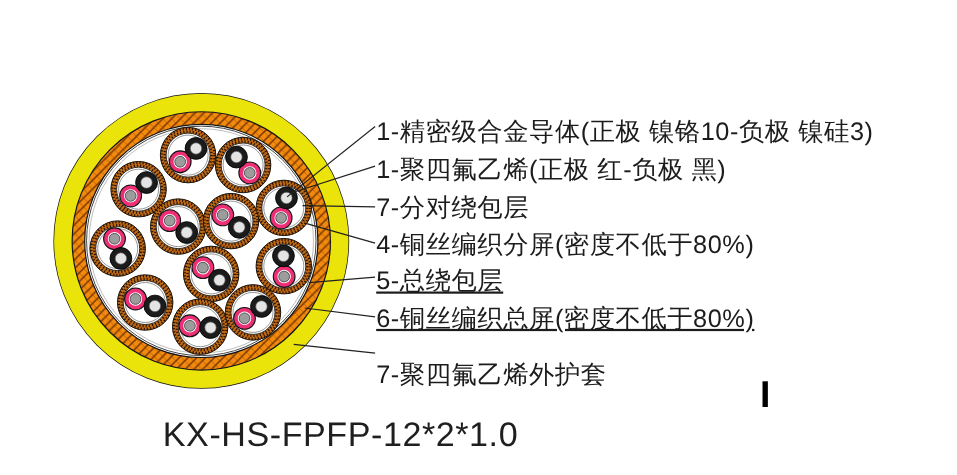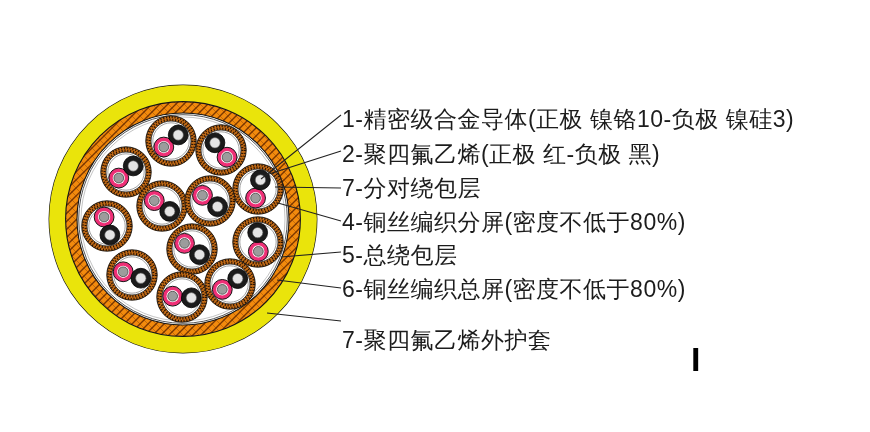--- a/index.html
+++ b/index.html
@@ -191,21 +191,22 @@
       <line x1="341" y1="115" x2="261" y2="179" stroke="#222222" stroke-width="1.1"></line>
       <line x1="341" y1="151" x2="266" y2="175" stroke="#222222" stroke-width="1.1"></line>
       <line x1="341" y1="188" x2="275" y2="187" stroke="#222222" stroke-width="1.1"></line>
       <line x1="341" y1="221" x2="278" y2="203" stroke="#222222" stroke-width="1.1"></line>
       <line x1="341" y1="252" x2="281" y2="257" stroke="#222222" stroke-width="1.1"></line>
       <line x1="341" y1="288" x2="277" y2="280" stroke="#222222" stroke-width="1.1"></line>
       <line x1="341" y1="321" x2="267" y2="313" stroke="#222222" stroke-width="1.1"></line>
     </svg>
   <div id="labels">
       <div class="layer-label" style="top: 107px;">1-精密级合金导体(正极 镍铬10-负极 镍硅3)</div>
-      <div class="layer-label" style="top: 142px;">2-聚四氟乙烯(正极 红-负极 黑)</div>
+      <div class="layer-label" style="top: 142px;">1-聚四氟乙烯(正极 红-负极 黑)</div>
       <div class="layer-label" style="top: 176px;">7-分对绕包层</div>
       <div class="layer-label" style="top: 210px;">4-铜丝编织分屏(密度不低于80%)</div>
-      <div class="layer-label" style="top: 243px;">5-总绕包层</div>
-      <div class="layer-label" style="top: 277px;">6-铜丝编织总屏(密度不低于80%)</div>
+      <div class="layer-label" style="top: 243px; text-decoration: underline;">5-总绕包层</div>
+      <div class="layer-label" style="top: 277px; text-decoration: underline;">6-铜丝编织总屏(密度不低于80%)</div>
       <div class="layer-label" style="top: 328px;">7-聚四氟乙烯外护套</div>
     </div>
+  <div class="product-code">KX-HS-FPFP-12*2*1.0</div>
   <div class="cursor-mark">I</div>
 </div>
 
 </body></html>

